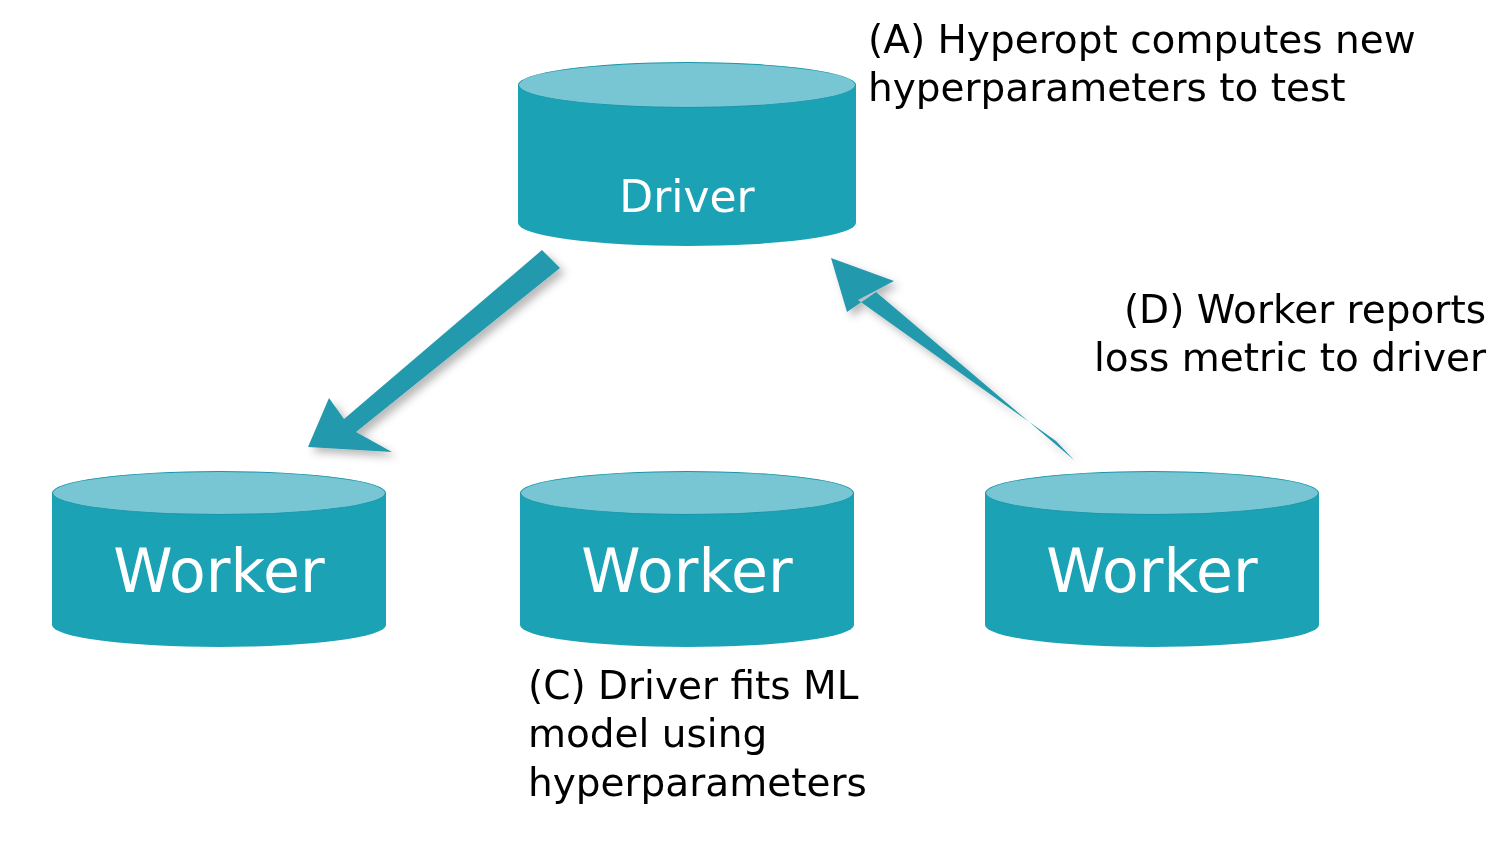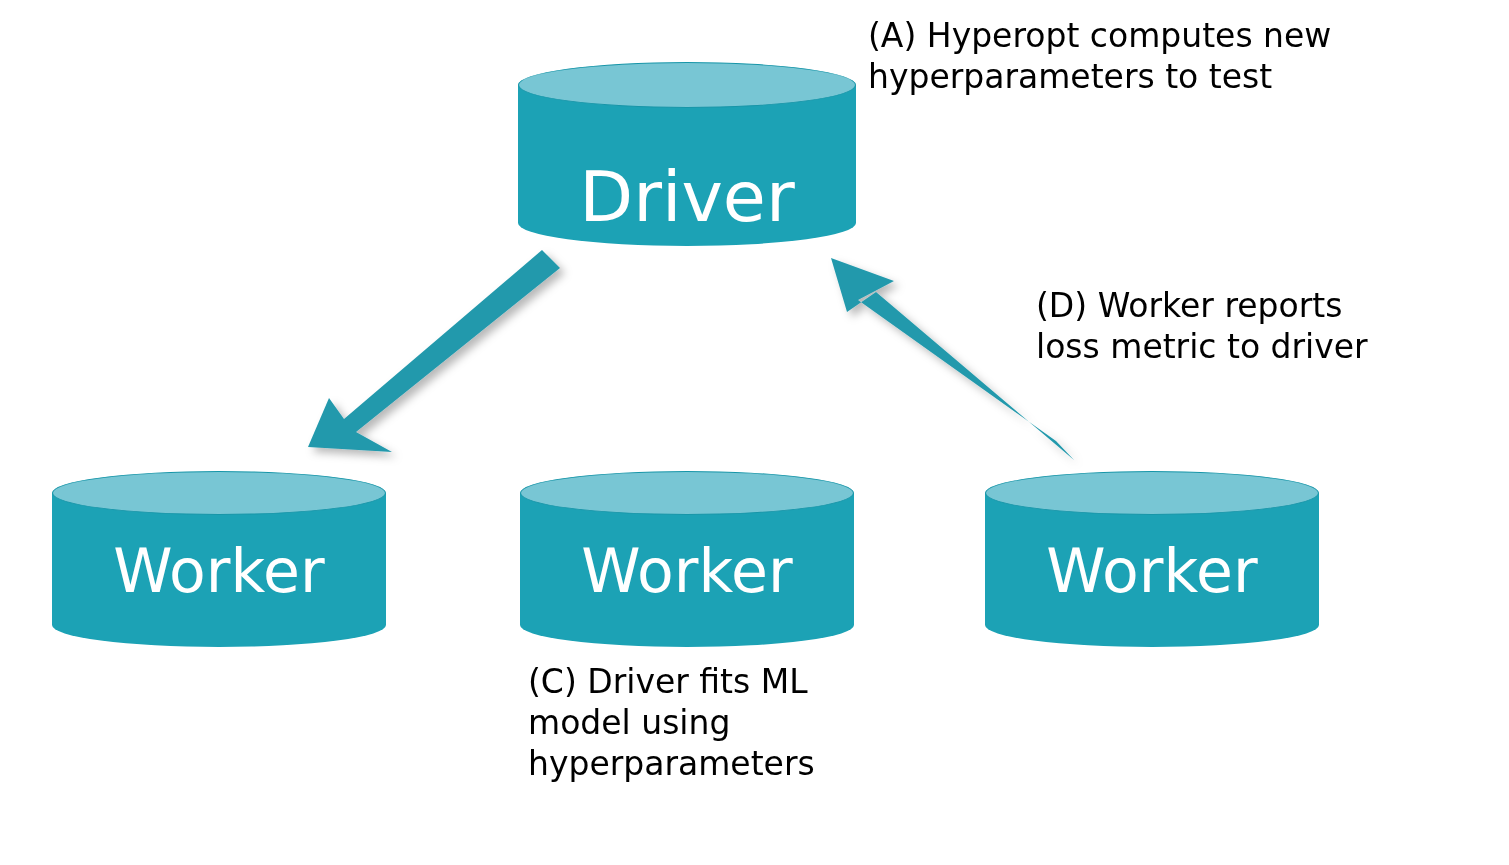--- a/index.html
+++ b/index.html
@@ -59,21 +59,21 @@
     white-space: nowrap;
     user-select: none;
   }
 
   
   .note {
     position: absolute;
     color: #000000;
     font-family: "DejaVu Sans", sans-serif;
     font-weight: 400;
-    font-size: 33px;
+    font-size: 39px;
     line-height: 1.24;
     white-space: pre-line;
   }
 
   
   .arrow-layer {
     position: absolute;
     left: 0;
     top: 0;
     width: 1509px;
@@ -100,21 +100,21 @@
     <g filter="url(#softshadow)">
       <polygon points="1072,458 1053,440 1022,467 1022,467 1072,458" fill="none"></polygon>
       <polygon points="1074,460 1056,441 858,300 894,281 831,258 847,312 876,292" fill="#2499AC"></polygon>
     </g>
   </svg>
 
   <div class="cyl" style="left:518px; top:62px; width:338px; height:184px;">
     <div class="cyl-bottom" style="height:46px;"></div>
     <div class="cyl-body" style="top:23px; height:138px;"></div>
     <div class="cyl-top" style="height:46px;"></div>
-    <div class="cyl-label" style="top:104px; font-size:70px; line-height:62px;">Driver</div>
+    <div class="cyl-label" style="top:104px; font-size:44px; line-height:62px;">Driver</div>
   </div>
 
   <div class="cyl" style="left:52px; top:471px; width:334px; height:176px;">
     <div class="cyl-bottom" style="height:44px;"></div>
     <div class="cyl-body" style="top:22px; height:132px;"></div>
     <div class="cyl-top" style="height:44px;"></div>
     <div class="cyl-label" style="top:70px; font-size:60px; line-height:60px;">Worker</div>
   </div>
 
   <div class="cyl" style="left:520px; top:471px; width:334px; height:176px;">
@@ -132,16 +132,16 @@
   </div>
 
   <div class="note" style="left:868px; top:16px; width:625px;">(A) Hyperopt computes new
 hyperparameters to test</div>
 
 
   <div class="note" style="left:528px; top:662px; width:430px;">(C) Driver fits ML
 model using
 hyperparameters</div>
 
-  <div class="note" style="left:1036px; top:286px; width:450px;">(D) Worker reports
+  <div class="note" style="left:1036px; top:286px; width:450px;text-align:right;">(D) Worker reports
 loss metric to driver</div>
 
 </div>
 
 </body></html>

